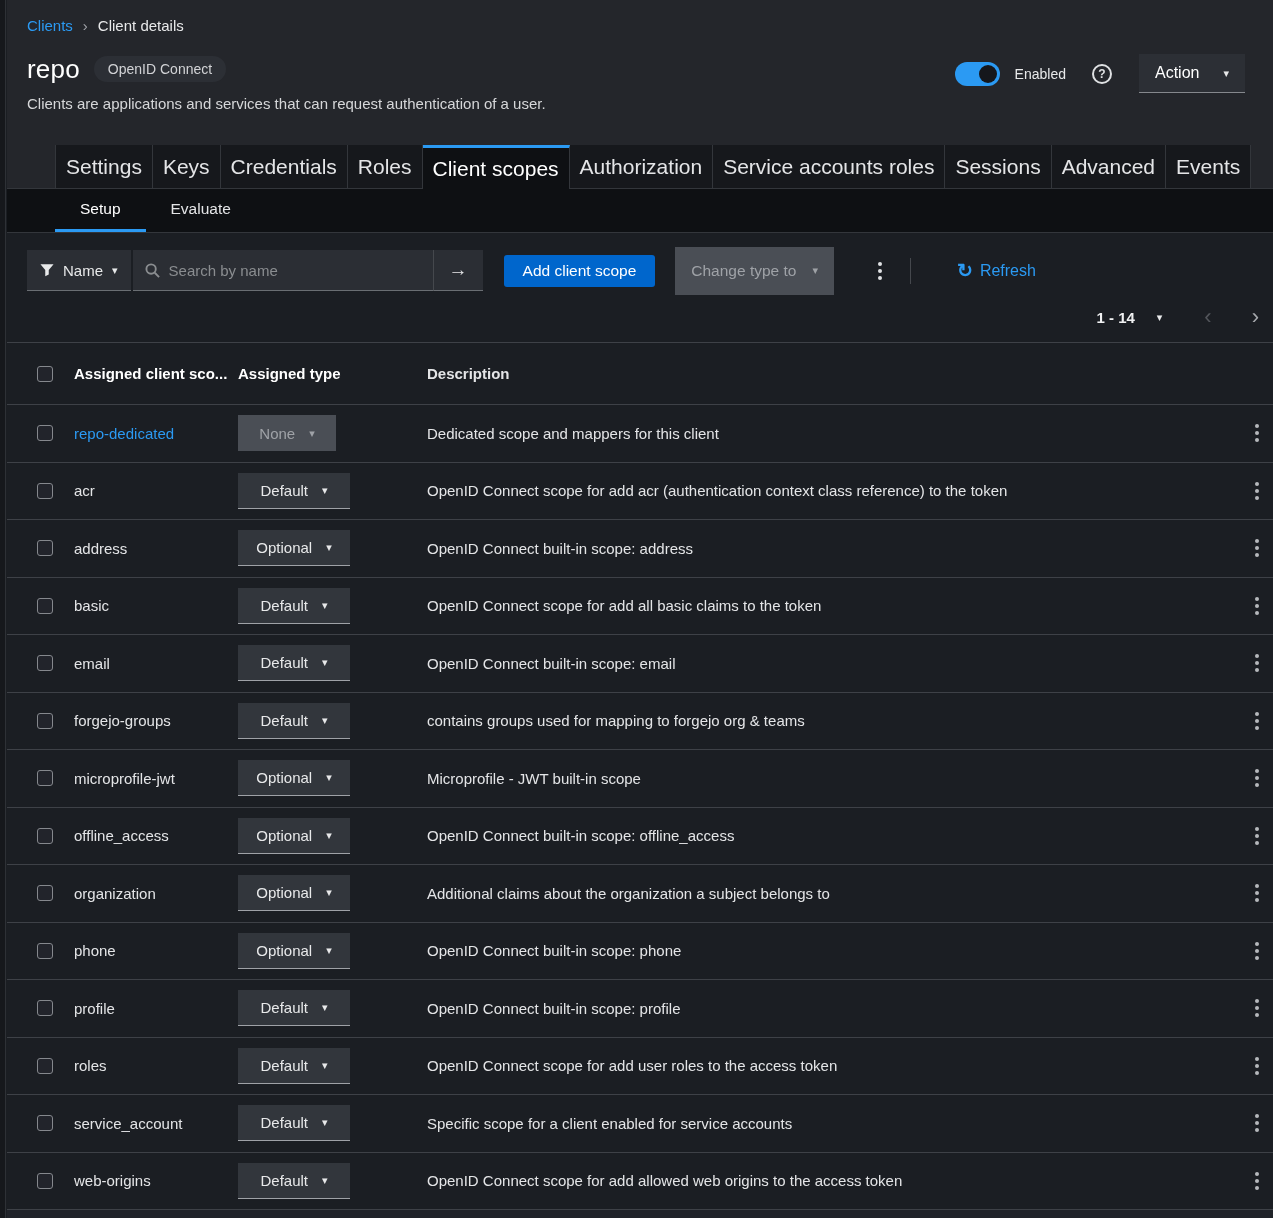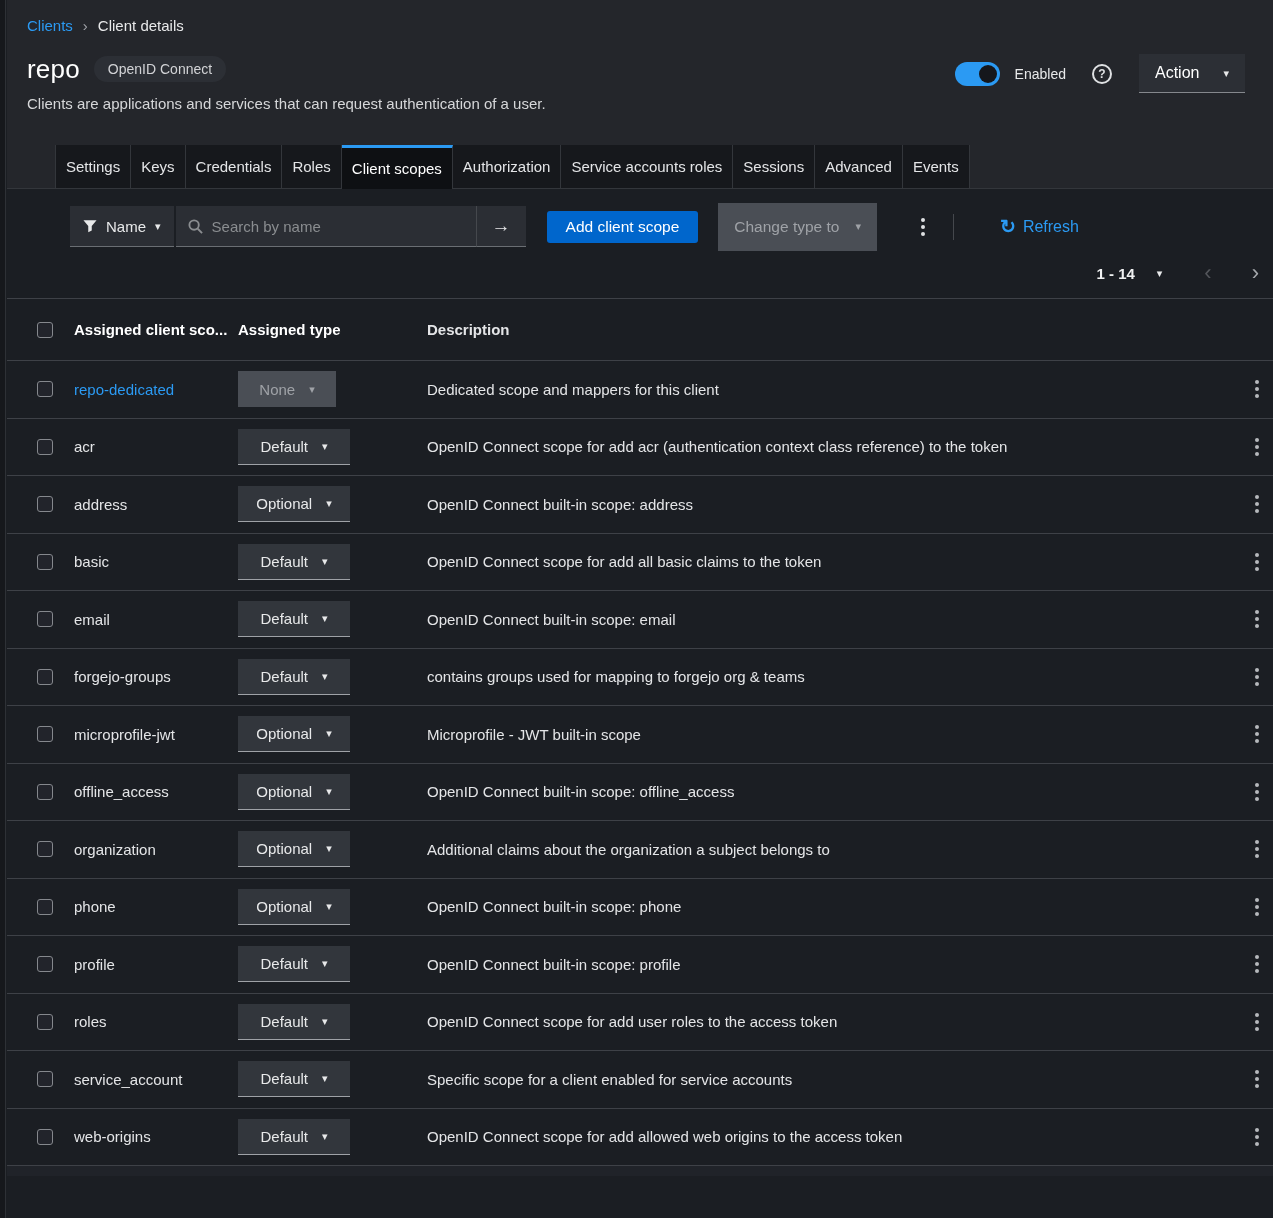--- a/index.html
+++ b/index.html
@@ -31,35 +31,35 @@
     font-size:12px;font-weight:bold;color:#dfe1e3;margin-left:26px;cursor:pointer;}
   .action-dropdown{margin-left:27px;height:39px;background:#2c2f35;border:none;border-bottom:1px solid #85888d;
     color:#ffffff;font-size:16px;font-family:inherit;padding:0 16px;display:flex;align-items:center;gap:24px;cursor:pointer;}
   .caret{font-size:11px;color:#e8e9ea;line-height:1;}
 
   
   .tabs{display:flex;background:#24262b;height:44px;}
   .tabs::before{content:"";width:48px;border-bottom:1px solid #33363b;}
   .tabs::after{content:"";flex:1;border-bottom:1px solid #33363b;}
   .tab{background:#16181c;border-bottom:1px solid #33363b;border-right:1px solid #33363b;
-    display:flex;align-items:center;padding:0 10px;font-size:15px;color:#e4e5e7;cursor:pointer;white-space:nowrap;}
+    display:flex;align-items:center;padding:0 10px;font-size:21px;color:#e4e5e7;cursor:pointer;white-space:nowrap;}
   .tab:first-of-type{border-left:1px solid #33363b;}
   .tab.active{background:#0e1013;border-top:3px solid #2b9af3;border-bottom:none;color:#ffffff;}
 
   
   .subtabs{background:#0e1013;height:44px;display:flex;padding-left:48px;border-bottom:1px solid #33363b;}
   .subtab{display:flex;align-items:center;padding:0 25px;font-size:15.5px;color:#e4e5e7;cursor:pointer;border-bottom:3px solid transparent;}
   .subtab.active{border-bottom:3px solid #2b9af3;color:#ffffff;}
 
   
   .content{background:#1b1e23;}
   .toolbar{display:flex;align-items:center;padding:17px 20px 0 20px;height:58px;}
   .search-group{display:flex;height:41px;}
   .filter-btn{background:#2b2e34;border:none;border-bottom:1px solid #6a6e73;color:#e8e9ea;font-size:15px;font-family:inherit;
-    display:flex;align-items:center;gap:9px;padding:0 13px;margin-right:2px;cursor:pointer;margin-left:43px;}
+    display:flex;align-items:center;gap:9px;padding:0 13px;margin-right:2px;cursor:pointer;}
   .search-box{background:#2b2e34;border-bottom:1px solid #6a6e73;display:flex;align-items:center;width:300px;padding:0 12px;gap:9px;}
   .search-box input{background:transparent;border:none;outline:none;color:#e8e9ea;font-size:15px;font-family:inherit;width:100%;}
   .search-box input::placeholder{color:#8a8d90;}
   .arrow-btn{width:50px;background:#2b2e34;border:none;border-bottom:1px solid #6a6e73;border-left:1px solid #45484d;
     color:#e8e9ea;font-size:19px;cursor:pointer;}
   .primary-btn{margin-left:21px;height:32px;background:#0066cc;color:#ffffff;border:none;border-radius:3px;
     font-size:15.5px;font-family:inherit;padding:0 19px;cursor:pointer;}
   .disabled-dropdown{margin-left:20px;height:48px;background:#4a4e55;color:#9fa2a7;border:none;
     font-size:15.5px;font-family:inherit;padding:16px 16px;display:flex;align-items:center;gap:16px;cursor:default;}
   .disabled-dropdown .caret{color:#9fa2a7;}
@@ -139,20 +139,24 @@
       <div class="tab">Credentials</div>
       <div class="tab">Roles</div>
       <div class="tab active">Client scopes</div>
       <div class="tab">Authorization</div>
       <div class="tab">Service accounts roles</div>
       <div class="tab">Sessions</div>
       <div class="tab">Advanced</div>
       <div class="tab">Events</div>
     </nav>
 
+  <div class="subtabs" id="subtabs">
+      <div class="subtab active">Setup</div>
+      <div class="subtab">Evaluate</div>
+    </div>
 
   <div class="content">
 
     <div class="toolbar">
       <div class="search-group">
         <button class="filter-btn">
           <span class="funnel-icon">
             <svg width="14" height="14" viewBox="0 0 16 16">
                 <path d="M0.5 1.5h15L10 8v5.2L6 15V8L0.5 1.5z" fill="#e8e9ea"></path>
               </svg>

